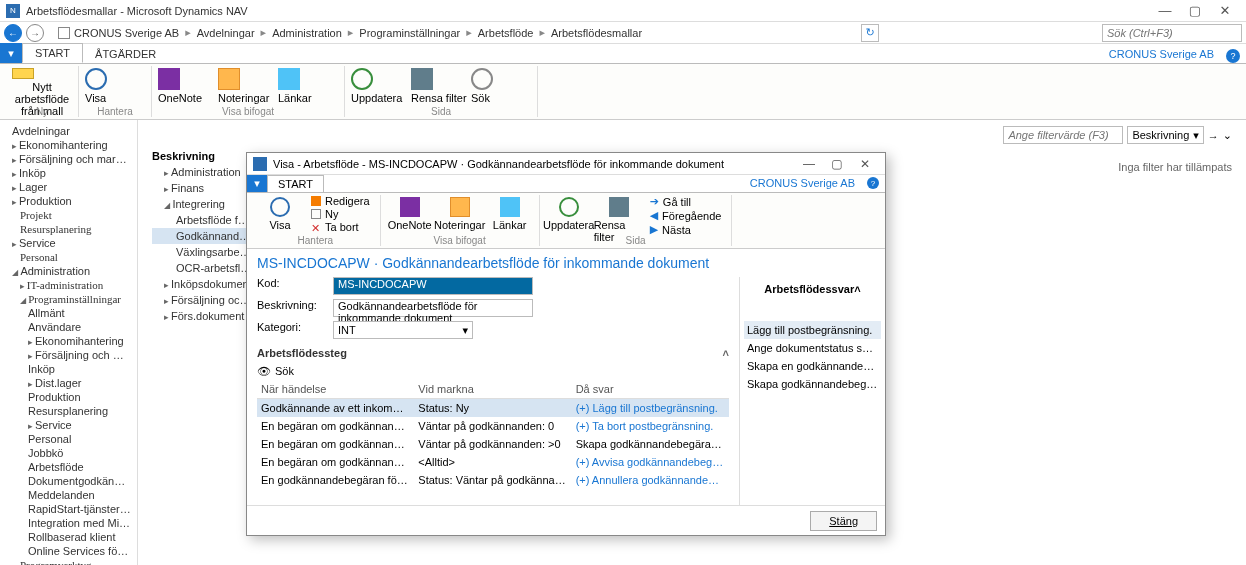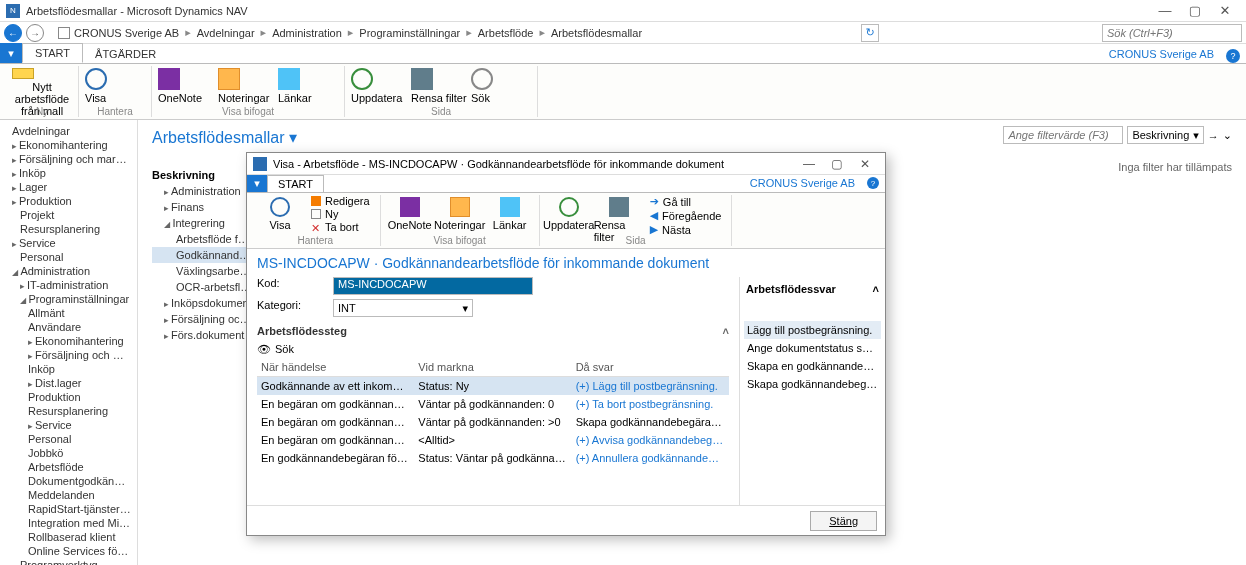--- a/index.html
+++ b/index.html
@@ -43,21 +43,21 @@
   .ico-refresh{border:2px solid #388e3c;border-radius:50%;}
   .ico-funnel{background:#607d8b;}
   .ico-search{border:2px solid #888;border-radius:50%;}
 
   
   .main { display:flex; height:calc(565px - 22px - 22px - 20px - 56px);}
   .sidebar { width:138px; background:#fff; border-right:1px solid #ddd; overflow:auto; padding:4px 0;}
   .sidebar .item{padding:1px 6px 1px 12px; color:#333; white-space:nowrap; overflow:hidden; text-overflow:ellipsis;}
   .sidebar .item.exp::before{content:"▸ "; color:#666;font-size:9px;}
   .sidebar .item.expd::before{content:"◢ "; color:#666;font-size:8px;}
-  .sidebar .item.lvl1{padding-left:20px;}
+  .sidebar .item.lvl1{padding-left:20px;font-family:Liberation Serif, serif;}
   .sidebar .item.lvl2{padding-left:28px;}
 
   .content { flex:1; background:#fff; position:relative; padding:8px 14px;}
   .content-title{color:#1976d2; font-size:16px; font-weight:400; margin-bottom:8px;}
   .filterbar{position:absolute; right:14px; top:6px; display:flex; gap:4px; align-items:center;}
   .filterbar input{width:120px;height:18px;border:1px solid #bbb;padding:0 4px;font-style:italic;color:#888;}
   .filterbar .sel{border:1px solid #bbb;height:18px;padding:0 4px;display:flex;align-items:center;gap:4px;}
   .nofilters{position:absolute;right:14px;top:41px;color:#666;}
   .desc-col{margin-top:20px;}
   .desc-col .hdr{font-weight:600;padding:2px 0;}
@@ -100,21 +100,21 @@
 
   .section-hdr{display:flex;justify-content:space-between;align-items:center;padding:4px 0;color:#333;font-weight:600;}
   .section-hdr .caret{color:#666;}
 
   .steps-table{width:100%;border-collapse:collapse;}
   .steps-table th{text-align:left;font-weight:400;color:#555;padding:3px 4px;border-bottom:1px solid #ddd;}
   .steps-table td{padding:3px 4px;white-space:nowrap;overflow:hidden;text-overflow:ellipsis;max-width:150px;}
   .steps-table tr.sel td{background:#d6e4f2;}
   .steps-table .link{color:#1976d2;}
 
-  .mright .rhdr{font-weight:600;display:flex;justify-content:space-between;padding:2px;}
+  .mright .rhdr{font-weight:600;display:flex;justify-content:center;padding:2px;}
   .mright .ritm{padding:3px 3px;white-space:nowrap;overflow:hidden;text-overflow:ellipsis;}
   .mright .ritm.sel{background:#e3ecf5;}
 
   .mfooter{height:30px;border-top:1px solid #ddd;display:flex;justify-content:flex-end;align-items:center;padding:0 8px;text-decoration:underline;}
   .mfooter .btn{border:1px solid #aaa;background:#f4f4f4;padding:3px 18px;}
 </style>
 </head>
 <body>
 
 <div class="titlebar">
@@ -231,21 +231,20 @@
       <div class="item lvl2">Dokumentgodkännande</div>
       <div class="item lvl2">Meddelanden</div>
       <div class="item lvl2">RapidStart-tjänster för Micr…</div>
       <div class="item lvl2">Integration med Microsoft …</div>
       <div class="item lvl2">Rollbaserad klient</div>
       <div class="item lvl2">Online Services för Micros…</div>
       <div class="item lvl1">Programverktyg</div>
     </div>
 
   <div class="content">
-    <div class="content-title">Arbetsflödesmallar ▾</div>
 
     <div class="filterbar">
       <input placeholder="Ange filtervärde (F3)" style="">
       <div class="sel">
         <span>Beskrivning</span>
         <span>▾</span>
       </div>
       <span>→</span>
       <span>⌄</span>
     </div>
@@ -348,20 +347,24 @@
     </div>
   </div>
 
   <div class="mheader">MS-INCDOCAPW · Godkännandearbetsflöde för inkommande dokument</div>
 
   <div class="mbody">
     <div class="mleft">
       <div class="field">
           <label>Kod:</label>
           <div class="val sel">MS-INCDOCAPW</div>
+        </div>
+      <div class="field">
+          <label>Beskrivning:</label>
+          <div class="val">Godkännandearbetsflöde för inkommande dokument</div>
         </div>
       <div class="field">
           <label>Kategori:</label>
           <div class="combo">
             <span>INT</span>
             <span>▾</span>
           </div>
         </div>
 
       <div class="section-hdr">

